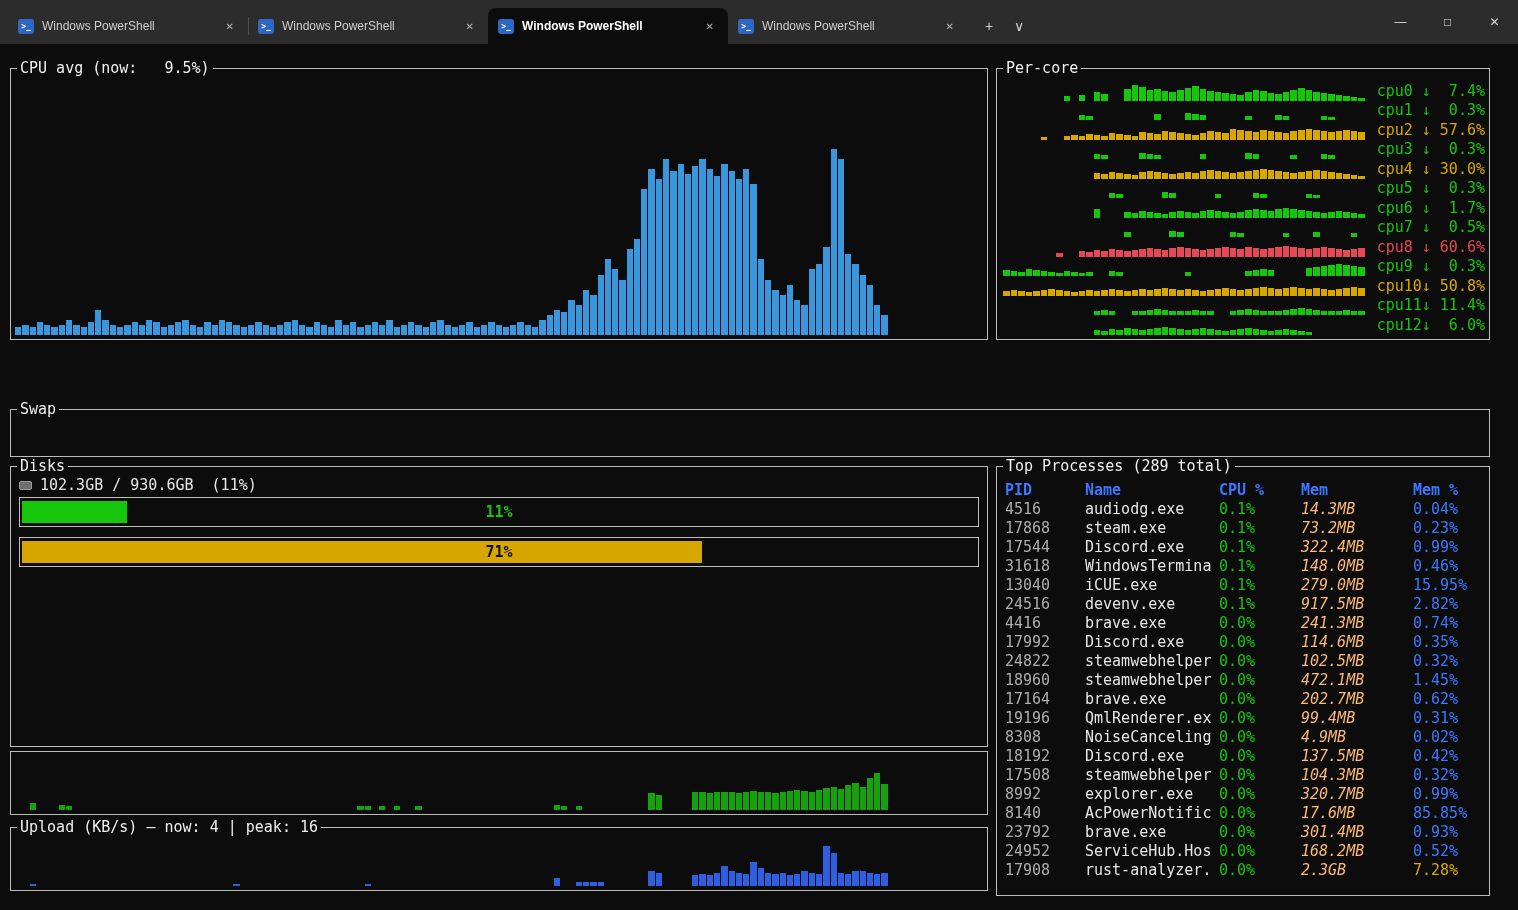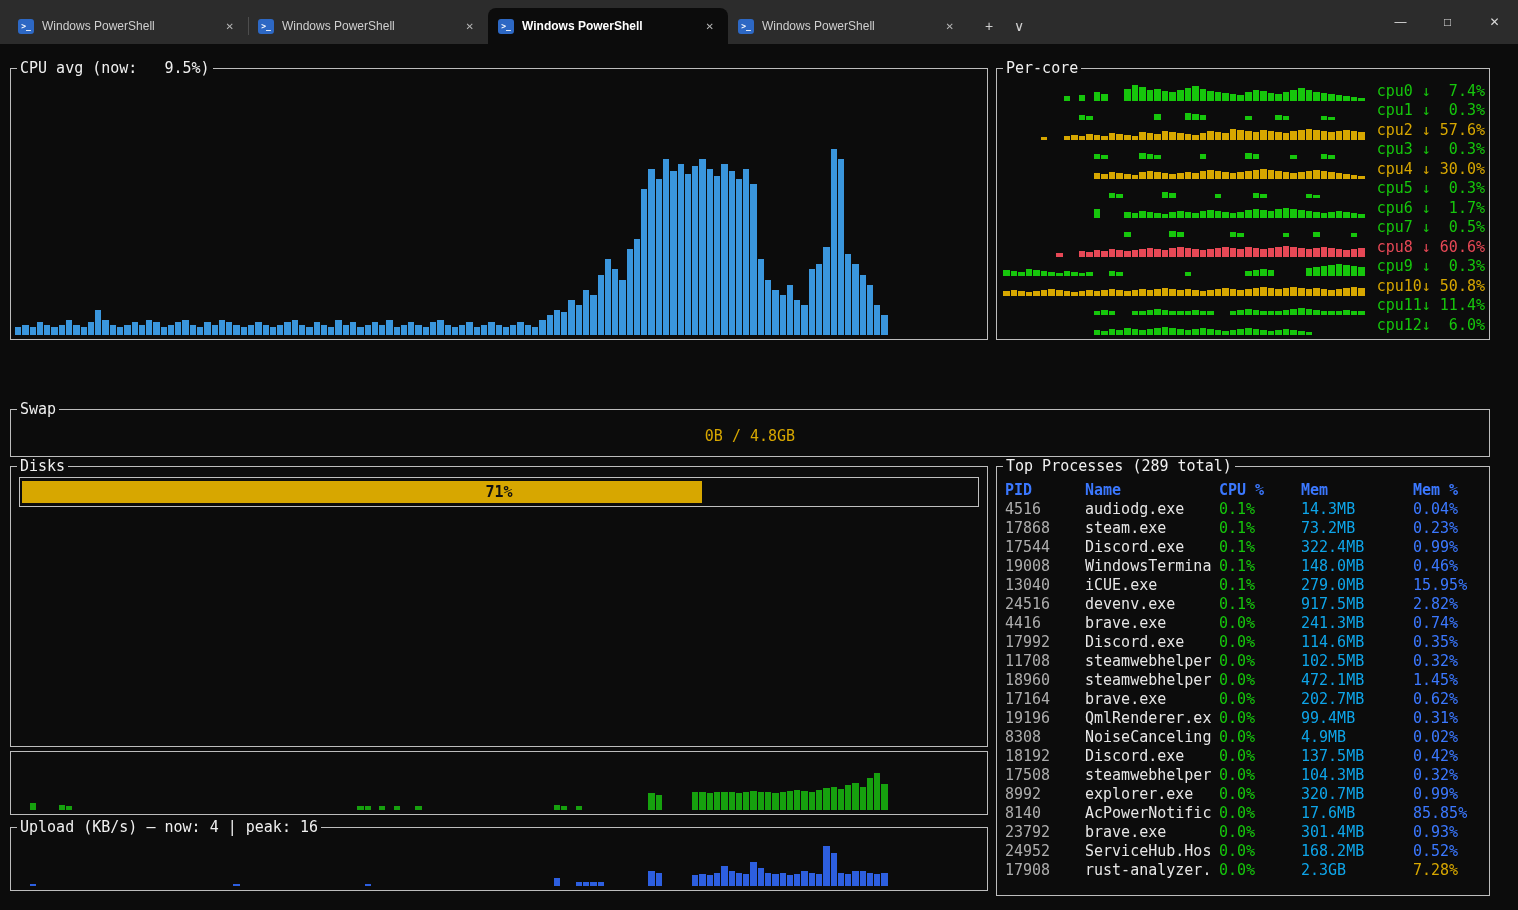--- a/index.html
+++ b/index.html
@@ -67,21 +67,21 @@
   .disk-gauge .gauge-label { font-weight:bold; }
 
   
   .proc-header, .proc-row { display:grid; grid-template-columns:80px 134px 82px 112px 1fr;
                             padding-left:8px; height:19px; line-height:19px; white-space:pre; overflow:hidden; }
   .proc-header { position:absolute; left:0; right:2px; top:14px; color:#3b78ff; font-weight:bold; }
   .proc-rows { position:absolute; left:0; right:2px; top:33px; bottom:2px; }
   .c-pid { color:#adadad; }
   .c-name { color:#e6e6e6; }
   .c-cpu { color:#16c60c; }
-  .c-mem { color:#0ea5e9; }
+  .c-mem { color:#fdba74;font-style:italic; }
   .c-memp { color:#3b78ff; }
 </style>
 </head>
 <body>
 
 <div class="titlebar">
   <div class="tabs">
       <div class="tab">
         <span class="ps-icon">&gt;_</span>
         <span class="tab-label">Windows PowerShell</span>
@@ -934,29 +934,30 @@
             <div class="bar" style="height: 0%; background: rgb(22, 198, 12);"></div>
           </div>
           <span class="core-label" style="color: rgb(22, 198, 12);">cpu12↓  6.0%</span>
         </div>
       </div>
   </div>
 
 
   <div class="panel" id="swap">
     <div class="panel-title">Swap</div>
-    <div class="gauge">
-      <div class="gauge-fill" style="width: 0%; background: rgb(215, 167, 0);"></div>
-      <div class="gauge-label" style="color: rgb(215, 167, 0);">0B / 4.8GB</div>
-    </div>
   </div>
 
   <div class="panel" id="disks">
     <div class="panel-title">Disks</div>
     <div class="disk-list">
+        <div class="disk-label-row"><span class="disk-icon"></span><span>102.3GB / 930.6GB  (11%)</span></div>
+        <div class="disk-gauge">
+          <div class="disk-fill" style="width: 11%; background: rgb(22, 198, 12);"></div>
+          <div class="gauge-label" style="color: rgb(22, 198, 12);">11%</div>
+        </div>
         <div class="disk-gauge">
           <div class="disk-fill" style="width: 71%; background: rgb(215, 167, 0);"></div>
           <div class="gauge-label" style="color: rgb(16, 16, 16);">71%</div>
         </div>
       </div>
   </div>
 
   <div class="panel" id="download">
     <div class="bars">
         <div class="bar" style="height: 0%; background: rgb(22, 161, 14);"></div>
@@ -1214,26 +1215,26 @@
       <span>PID</span>
       <span>Name</span>
       <span>CPU %</span>
       <span>Mem</span>
       <span>Mem %</span>
     </div>
     <div class="proc-rows">
         <div class="proc-row"><span class="c-pid">4516</span><span class="c-name">audiodg.exe</span><span class="c-cpu">0.1%</span><span class="c-mem">14.3MB</span><span class="c-memp">0.04%</span></div>
         <div class="proc-row"><span class="c-pid">17868</span><span class="c-name">steam.exe</span><span class="c-cpu">0.1%</span><span class="c-mem">73.2MB</span><span class="c-memp">0.23%</span></div>
         <div class="proc-row"><span class="c-pid">17544</span><span class="c-name">Discord.exe</span><span class="c-cpu">0.1%</span><span class="c-mem">322.4MB</span><span class="c-memp">0.99%</span></div>
-        <div class="proc-row"><span class="c-pid">19008</span><span class="c-name">WindowsTermina</span><span class="c-cpu">0.1%</span><span class="c-mem">148.0MB</span><span class="c-memp">0.46%</span></div>
+        <div class="proc-row"><span class="c-pid">31618</span><span class="c-name">WindowsTermina</span><span class="c-cpu">0.1%</span><span class="c-mem">148.0MB</span><span class="c-memp">0.46%</span></div>
         <div class="proc-row"><span class="c-pid">13040</span><span class="c-name">iCUE.exe</span><span class="c-cpu">0.1%</span><span class="c-mem">279.0MB</span><span class="c-memp">15.95%</span></div>
         <div class="proc-row"><span class="c-pid">24516</span><span class="c-name">devenv.exe</span><span class="c-cpu">0.1%</span><span class="c-mem">917.5MB</span><span class="c-memp">2.82%</span></div>
         <div class="proc-row"><span class="c-pid">4416</span><span class="c-name">brave.exe</span><span class="c-cpu">0.0%</span><span class="c-mem">241.3MB</span><span class="c-memp">0.74%</span></div>
         <div class="proc-row"><span class="c-pid">17992</span><span class="c-name">Discord.exe</span><span class="c-cpu">0.0%</span><span class="c-mem">114.6MB</span><span class="c-memp">0.35%</span></div>
-        <div class="proc-row"><span class="c-pid">11708</span><span class="c-name">steamwebhelper</span><span class="c-cpu">0.0%</span><span class="c-mem">102.5MB</span><span class="c-memp">0.32%</span></div>
+        <div class="proc-row"><span class="c-pid">24822</span><span class="c-name">steamwebhelper</span><span class="c-cpu">0.0%</span><span class="c-mem">102.5MB</span><span class="c-memp">0.32%</span></div>
         <div class="proc-row"><span class="c-pid">18960</span><span class="c-name">steamwebhelper</span><span class="c-cpu">0.0%</span><span class="c-mem">472.1MB</span><span class="c-memp">1.45%</span></div>
         <div class="proc-row"><span class="c-pid">17164</span><span class="c-name">brave.exe</span><span class="c-cpu">0.0%</span><span class="c-mem">202.7MB</span><span class="c-memp">0.62%</span></div>
         <div class="proc-row"><span class="c-pid">19196</span><span class="c-name">QmlRenderer.ex</span><span class="c-cpu">0.0%</span><span class="c-mem">99.4MB</span><span class="c-memp">0.31%</span></div>
         <div class="proc-row"><span class="c-pid">8308</span><span class="c-name">NoiseCanceling</span><span class="c-cpu">0.0%</span><span class="c-mem">4.9MB</span><span class="c-memp">0.02%</span></div>
         <div class="proc-row"><span class="c-pid">18192</span><span class="c-name">Discord.exe</span><span class="c-cpu">0.0%</span><span class="c-mem">137.5MB</span><span class="c-memp">0.42%</span></div>
         <div class="proc-row"><span class="c-pid">17508</span><span class="c-name">steamwebhelper</span><span class="c-cpu">0.0%</span><span class="c-mem">104.3MB</span><span class="c-memp">0.32%</span></div>
         <div class="proc-row"><span class="c-pid">8992</span><span class="c-name">explorer.exe</span><span class="c-cpu">0.0%</span><span class="c-mem">320.7MB</span><span class="c-memp">0.99%</span></div>
         <div class="proc-row"><span class="c-pid">8140</span><span class="c-name">AcPowerNotific</span><span class="c-cpu">0.0%</span><span class="c-mem">17.6MB</span><span class="c-memp">85.85%</span></div>
         <div class="proc-row"><span class="c-pid">23792</span><span class="c-name">brave.exe</span><span class="c-cpu">0.0%</span><span class="c-mem">301.4MB</span><span class="c-memp">0.93%</span></div>
         <div class="proc-row"><span class="c-pid">24952</span><span class="c-name">ServiceHub.Hos</span><span class="c-cpu">0.0%</span><span class="c-mem">168.2MB</span><span class="c-memp">0.52%</span></div>

